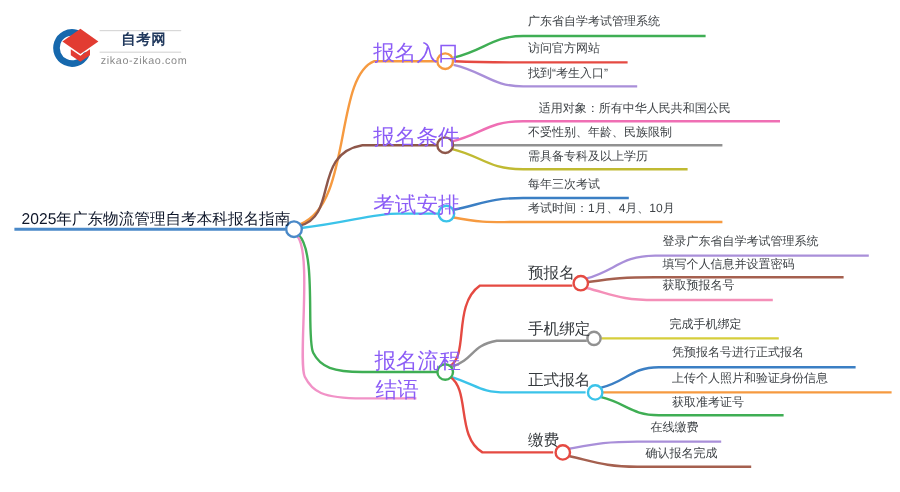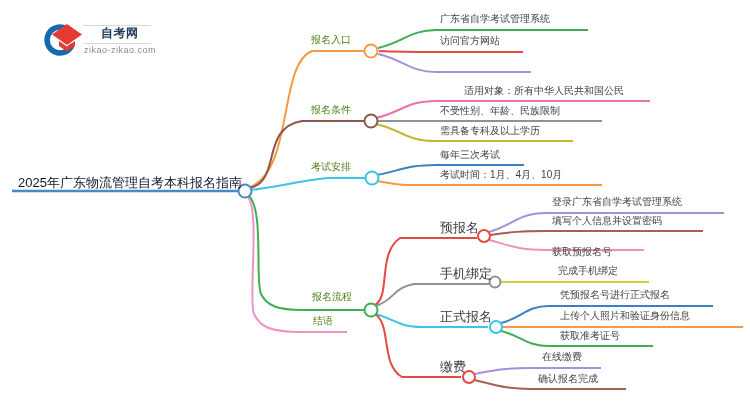--- a/index.html
+++ b/index.html
@@ -1,19 +1,19 @@
 <!DOCTYPE html>
 <html><head>
 <meta charset="utf-8">
 <style>
   html,body{margin:0;padding:0}
   #stage{position:relative;width:750px;height:410px;background:#ffffff;overflow:hidden;
          font-family:"Liberation Sans","DejaVu Sans",sans-serif;color:#3e4347}
   .t{position:absolute;white-space:nowrap;line-height:1.15}
-  .lvl1{font-size:10px;color:#4d7c0f}
+  .lvl1{font-size:18px;color:#8b5cf6}
   .leaf{font-size:10px;color:#3f4347}
   .sub{font-size:13px;font-weight:normal;color:#35393d}
   .rootlabel{font-size:13px;color:#0f172a}
   svg{position:absolute;left:0;top:0}
   .brand{font-size:12px;font-weight:bold;color:#223a5e;letter-spacing:0.5px}
   .brandurl{font-size:9px;color:#8a8a8a;letter-spacing:0.5px}
   .hline{position:absolute;height:1px;background:#d8d8d8}
 </style>
 </head>
 <body>
@@ -85,36 +85,37 @@
   <div class="t rootlabel" style="left:18px;top:176px">2025年广东物流管理自考本科报名指南</div>
 
   <div class="t lvl1" style="left:311px;top:34px">报名入口</div>
   <div class="t lvl1" style="left:311px;top:104px">报名条件</div>
   <div class="t lvl1" style="left:311px;top:161px">考试安排</div>
   <div class="t lvl1" style="left:312px;top:291px">报名流程</div>
   <div class="t lvl1" style="left:313px;top:315px">结语</div>
 
   <div class="t leaf" style="left:440px;top:13px">广东省自学考试管理系统</div>
   <div class="t leaf" style="left:440px;top:35px">访问官方网站</div>
+  <div class="t leaf" style="left:440px;top:56px">找到“考生入口”</div>
 
-  <div class="t leaf" style="left:464px;top:85px">适用对象：所有中华人民共和国公民</div>
+  <div class="t leaf" style="left:449px;top:85px">适用对象：所有中华人民共和国公民</div>
   <div class="t leaf" style="left:440px;top:125px">需具备专科及以上学历</div>
   <div class="t leaf" style="left:440px;top:105px">不受性别、年龄、民族限制</div>
 
   <div class="t leaf" style="left:440px;top:149px">每年三次考试</div>
   <div class="t leaf" style="left:440px;top:169px">考试时间：1月、4月、10月</div>
 
   <div class="t sub" style="left:440px;top:221px">预报名</div>
   <div class="t sub" style="left:440px;top:267px">手机绑定</div>
   <div class="t sub" style="left:440px;top:310px">正式报名</div>
   <div class="t sub" style="left:440px;top:360px">缴费</div>
 
   <div class="t leaf" style="left:552px;top:196px">登录广东省自学考试管理系统</div>
   <div class="t leaf" style="left:552px;top:215px">填写个人信息并设置密码</div>
-  <div class="t leaf" style="left:552px;top:246px">获取预报名号</div>
+  <div class="t leaf" style="left:552px;top:233px">获取预报名号</div>
 
   <div class="t leaf" style="left:558px;top:265px">完成手机绑定</div>
 
   <div class="t leaf" style="left:560px;top:289px">凭预报名号进行正式报名</div>
   <div class="t leaf" style="left:560px;top:310px">上传个人照片和验证身份信息</div>
   <div class="t leaf" style="left:560px;top:330px">获取准考证号</div>
 
   <div class="t leaf" style="left:542px;top:351px">在线缴费</div>
   <div class="t leaf" style="left:538px;top:373px">确认报名完成</div>
 

